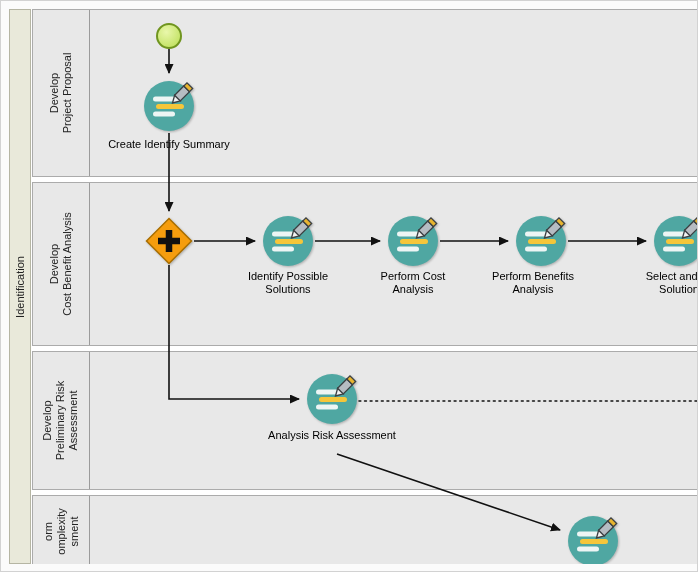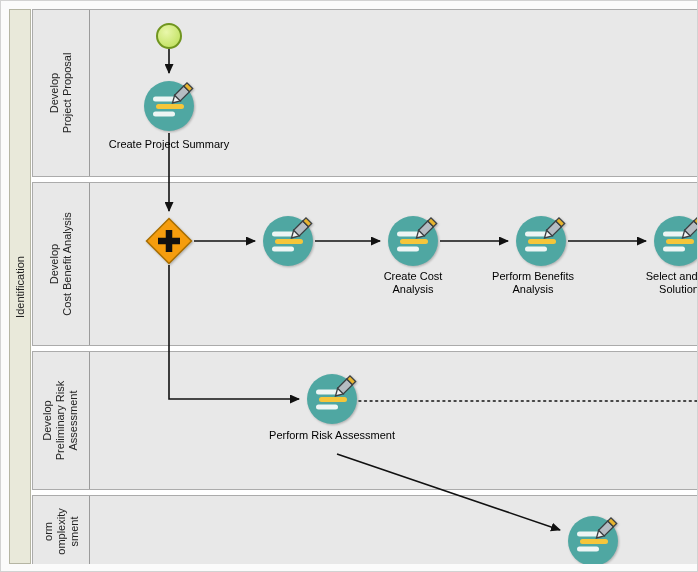--- a/index.html
+++ b/index.html
@@ -132,38 +132,42 @@
         <line x1="350" y1="392" x2="688" y2="392" stroke-dasharray="1.8,3.8" stroke-linecap="round"></line>
         <line x1="328" y1="445" x2="551" y2="521" marker-end="url(#arw)"></line>
       </g>
     </svg>
 
     <div class="start-event"></div>
 
     <svg class="task" style="left:134px;top:71px">
         <use href="#task-ico"></use>
       </svg>
-    <div class="node-label" style="left:160px;top:129px">Create Project Summary</div>
+    <div class="node-label" style="left:160px;top:129px">Create Identify Summary</div>
 
     <div class="gateway" style="left:136px;top:208px">
       <svg viewBox="0 0 48 48" width="48" height="48">
         <polygon points="24,1.5 46.5,24 24,46.5 1.5,24" stroke="#A86E00" stroke-width="1.5" fill="#F59D0E"></polygon>
         <path d="M24 13 L24 35 M13 24 L35 24" stroke="#111" stroke-width="6.5" fill="none"></path>
       </svg>
     </div>
 
     <svg class="task" style="left:253px;top:206px">
         <use href="#task-ico"></use>
       </svg>
+    <div class="node-label" style="left:279px;top:261px">
+      <div>Identify Possible</div>
+      <div>Solutions</div>
+    </div>
 
     <svg class="task" style="left:378px;top:206px">
         <use href="#task-ico"></use>
       </svg>
     <div class="node-label" style="left:404px;top:261px">
-      <div>Create Cost</div>
+      <div>Perform Cost</div>
       <div>Analysis</div>
     </div>
 
     <svg class="task" style="left:506px;top:206px">
         <use href="#task-ico"></use>
       </svg>
     <div class="node-label" style="left:524px;top:261px">
       <div>Perform Benefits</div>
       <div>Analysis</div>
     </div>
@@ -172,20 +176,20 @@
         <use href="#task-ico"></use>
       </svg>
     <div class="node-label" style="left:670px;top:261px">
       <div>Select and Ju</div>
       <div>Solution</div>
     </div>
 
     <svg class="task" style="left:297px;top:364px">
         <use href="#task-ico"></use>
       </svg>
-    <div class="node-label" style="left:323px;top:420px">Perform Risk Assessment</div>
+    <div class="node-label" style="left:323px;top:420px">Analysis Risk Assessment</div>
 
     <svg class="task" style="left:558px;top:506px">
         <use href="#task-ico"></use>
       </svg>
 
   </div>
 </div>
 
 </body></html>

